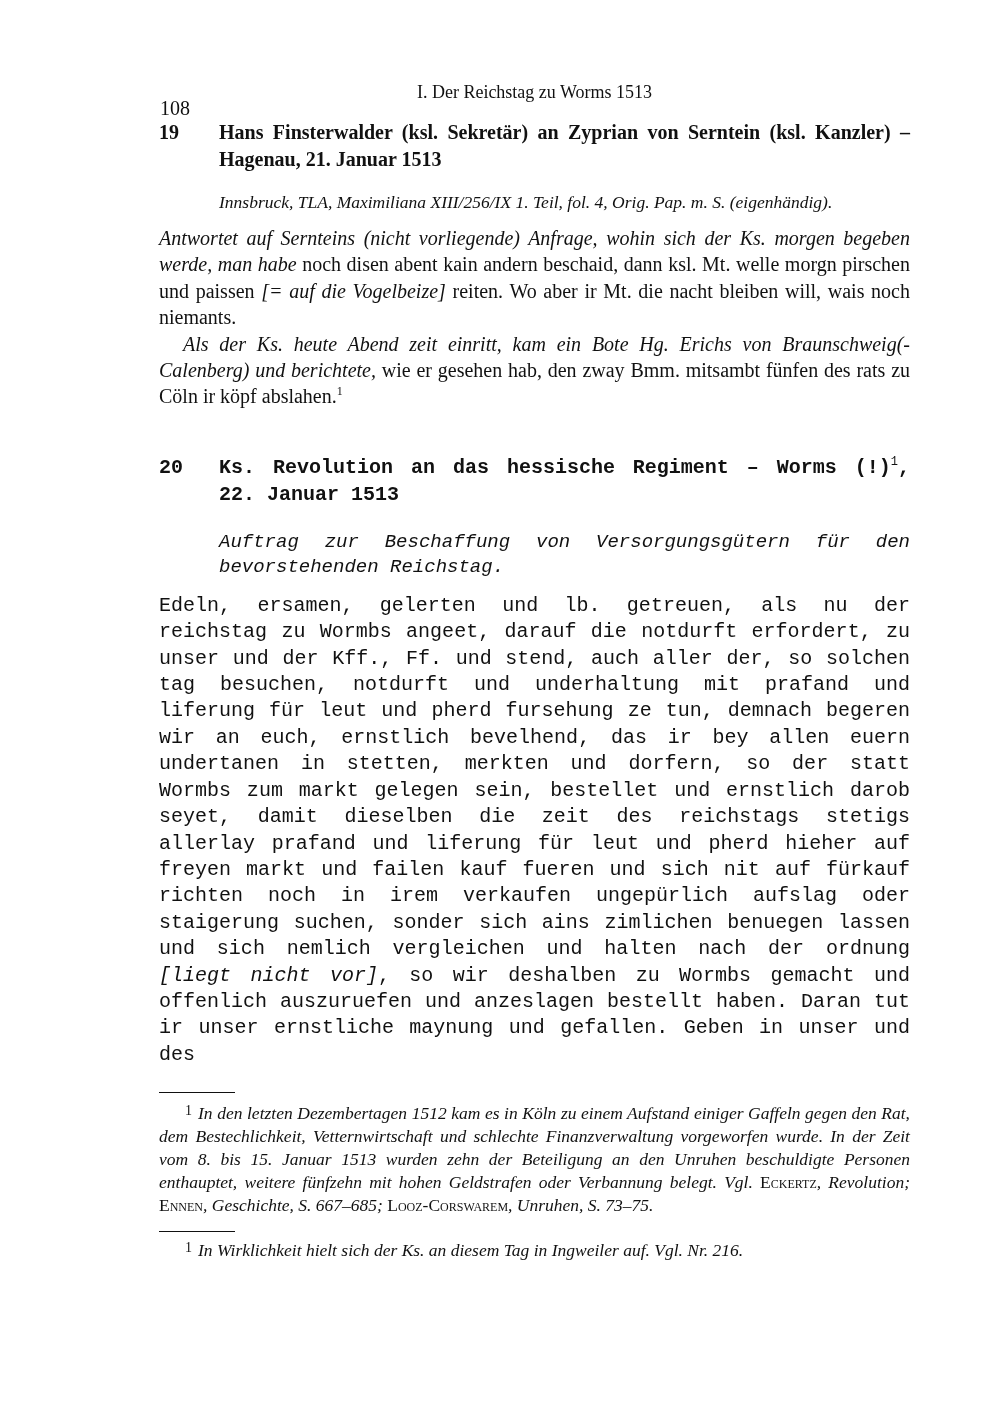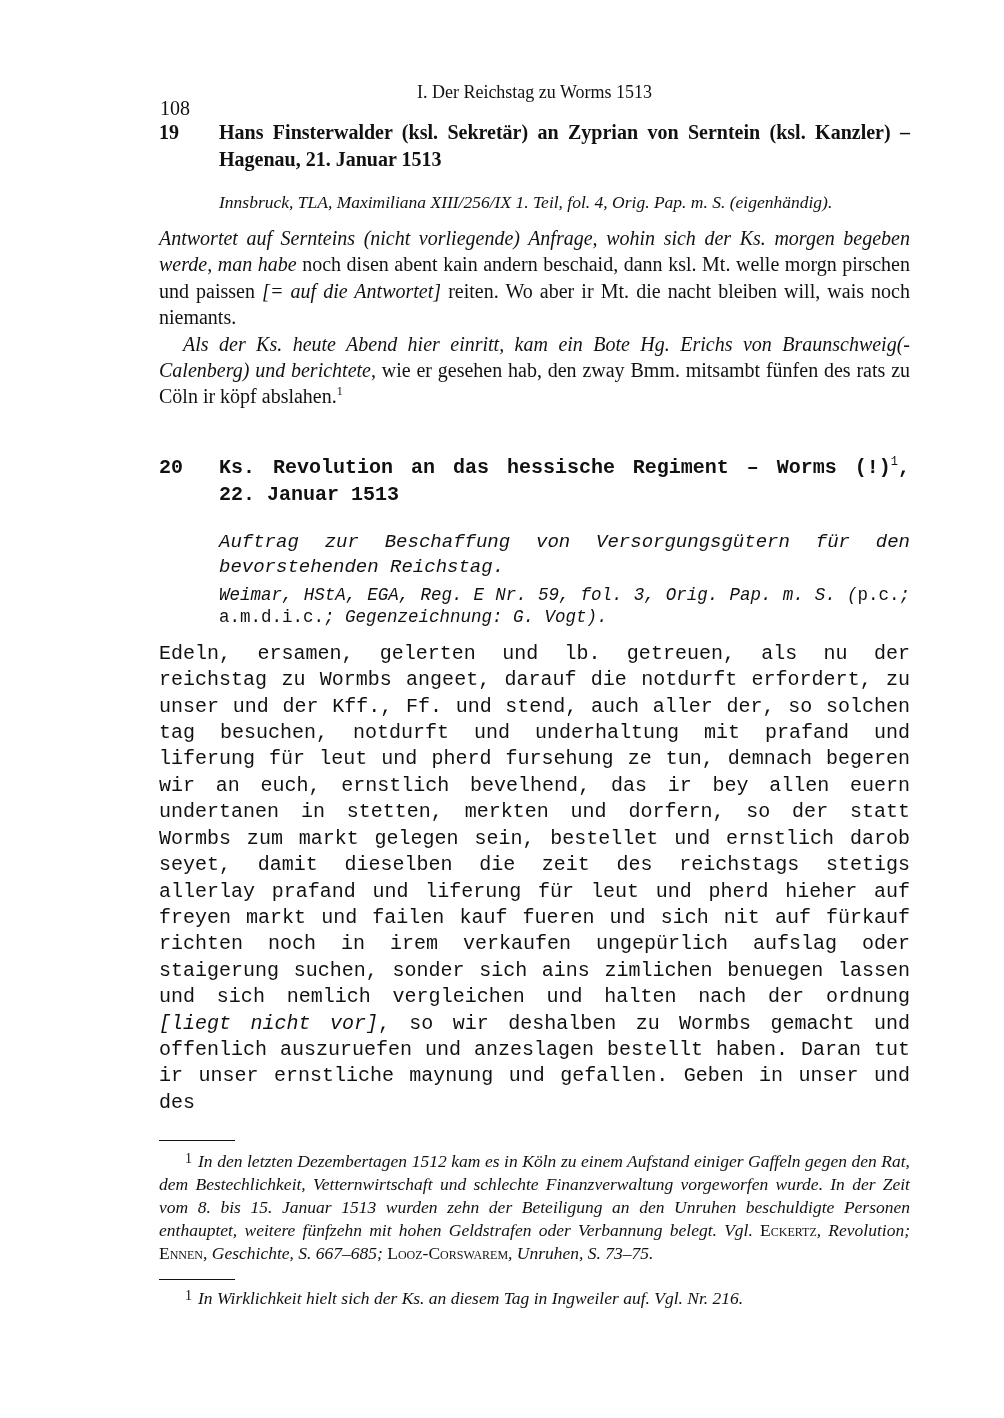--- a/index.html
+++ b/index.html
@@ -112,37 +112,34 @@
   <div style="margin-top:13px;">
     <div class="doc-heading">
       <span class="doc-num">19</span>
       <span class="doc-title">Hans Finsterwalder (ksl. Sekretär) an Zyprian von Serntein (ksl. Kanzler) – Hagenau, 21. Januar 1513</span>
     </div>
     <div class="indent-block" style="margin-top:18px;">
       <span>Innsbruck, TLA, Maximiliana XIII/256/IX 1. Teil, fol. 4, Orig. Pap. m. S. (eigenhändig).</span>
     </div>
 
     <p class="body-text" style="margin-top:12px;">
-      <i>Antwortet auf Sernteins (nicht vorliegende) Anfrage, wohin sich der Ks. morgen begeben werde, man habe</i><span> noch disen abent kain andern beschaid, dann ksl. Mt. welle morgn pirschen und paissen </span><i>[= auf die Antwortet]</i><span> reiten. Wo aber ir Mt. die nacht bleiben will, wais noch niemants.</span>
+      <i>Antwortet auf Sernteins (nicht vorliegende) Anfrage, wohin sich der Ks. morgen begeben werde, man habe</i><span> noch disen abent kain andern beschaid, dann ksl. Mt. welle morgn pirschen und paissen </span><i>[= auf die Vogelbeize]</i><span> reiten. Wo aber ir Mt. die nacht bleiben will, wais noch niemants.</span>
     </p>
     <p class="body-text indent">
-      <i>Als der Ks. heute Abend hier einritt, kam ein Bote Hg. Erichs von Braunschweig(-Calenberg) und berichtete,</i><span> wie er gesehen hab, den zway Bmm. mitsambt fünfen des rats zu Cöln ir köpf abslahen.</span><sup>1</sup>
+      <i>Als der Ks. heute Abend zeit einritt, kam ein Bote Hg. Erichs von Braunschweig(-Calenberg) und berichtete,</i><span> wie er gesehen hab, den zway Bmm. mitsambt fünfen des rats zu Cöln ir köpf abslahen.</span><sup>1</sup>
     </p>
   </div>
 
   <div style="margin-top:44px;font-family:Liberation Mono, monospace;">
     <div class="doc-heading">
       <span class="doc-num">20</span>
       <span class="doc-title"><span>Ks. Revolution an das hessische Regiment – Worms (!)</span><sup style="font-weight:normal">1</sup><span>, 22. Januar 1513</span></span>
     </div>
     <div class="indent-block" style="margin-top:22px; font-size:19px; line-height:25px;">
       <span>Auftrag zur Beschaffung von Versorgungsgütern für den bevorstehenden Reichstag.</span>
-    </div>
-    <div class="indent-block" style="margin-top:4px;">
-      <span>Weimar, HStA, EGA, Reg. E Nr. 59, fol. 3, Orig. Pap. m. S. (</span><span class="roman">p.c.</span><span>; </span><span class="roman">a.m.d.i.c.</span><span>; Gegenzeichnung: G. Vogt).</span>
     </div>
 
     <p class="body-text" style="margin-top:13px;">
       <span>Edeln, ersamen, gelerten und lb. getreuen, als nu der reichstag zu Wormbs angeet, darauf die notdurft erfordert, zu unser und der Kff., Ff. und stend, auch aller der, so solchen tag besuchen, notdurft und underhaltung mit prafand und liferung für leut und pherd fursehung ze tun, demnach begeren wir an euch, ernstlich bevelhend, das ir bey allen euern undertanen in stetten, merkten und dorfern, so der statt Wormbs zum markt gelegen sein, bestellet und ernstlich darob seyet, damit dieselben die zeit des reichstags stetigs allerlay prafand und liferung für leut und pherd hieher auf freyen markt und failen kauf fueren und sich nit auf fürkauf richten noch in irem verkaufen ungepürlich aufslag oder staigerung suchen, sonder sich ains zimlichen benuegen lassen und sich nemlich vergleichen und halten nach der ordnung </span><i>[liegt nicht vor]</i><span>, so wir deshalben zu Wormbs gemacht und offenlich auszuruefen und anzeslagen bestellt haben. Daran tut ir unser ernstliche maynung und gefallen. Geben in unser und des</span>
     </p>
   </div>
 
   <div style="margin-top:24px;">
     <div class="footnote-rule"></div>
     <div class="footnote" style="margin-top:6px;">

